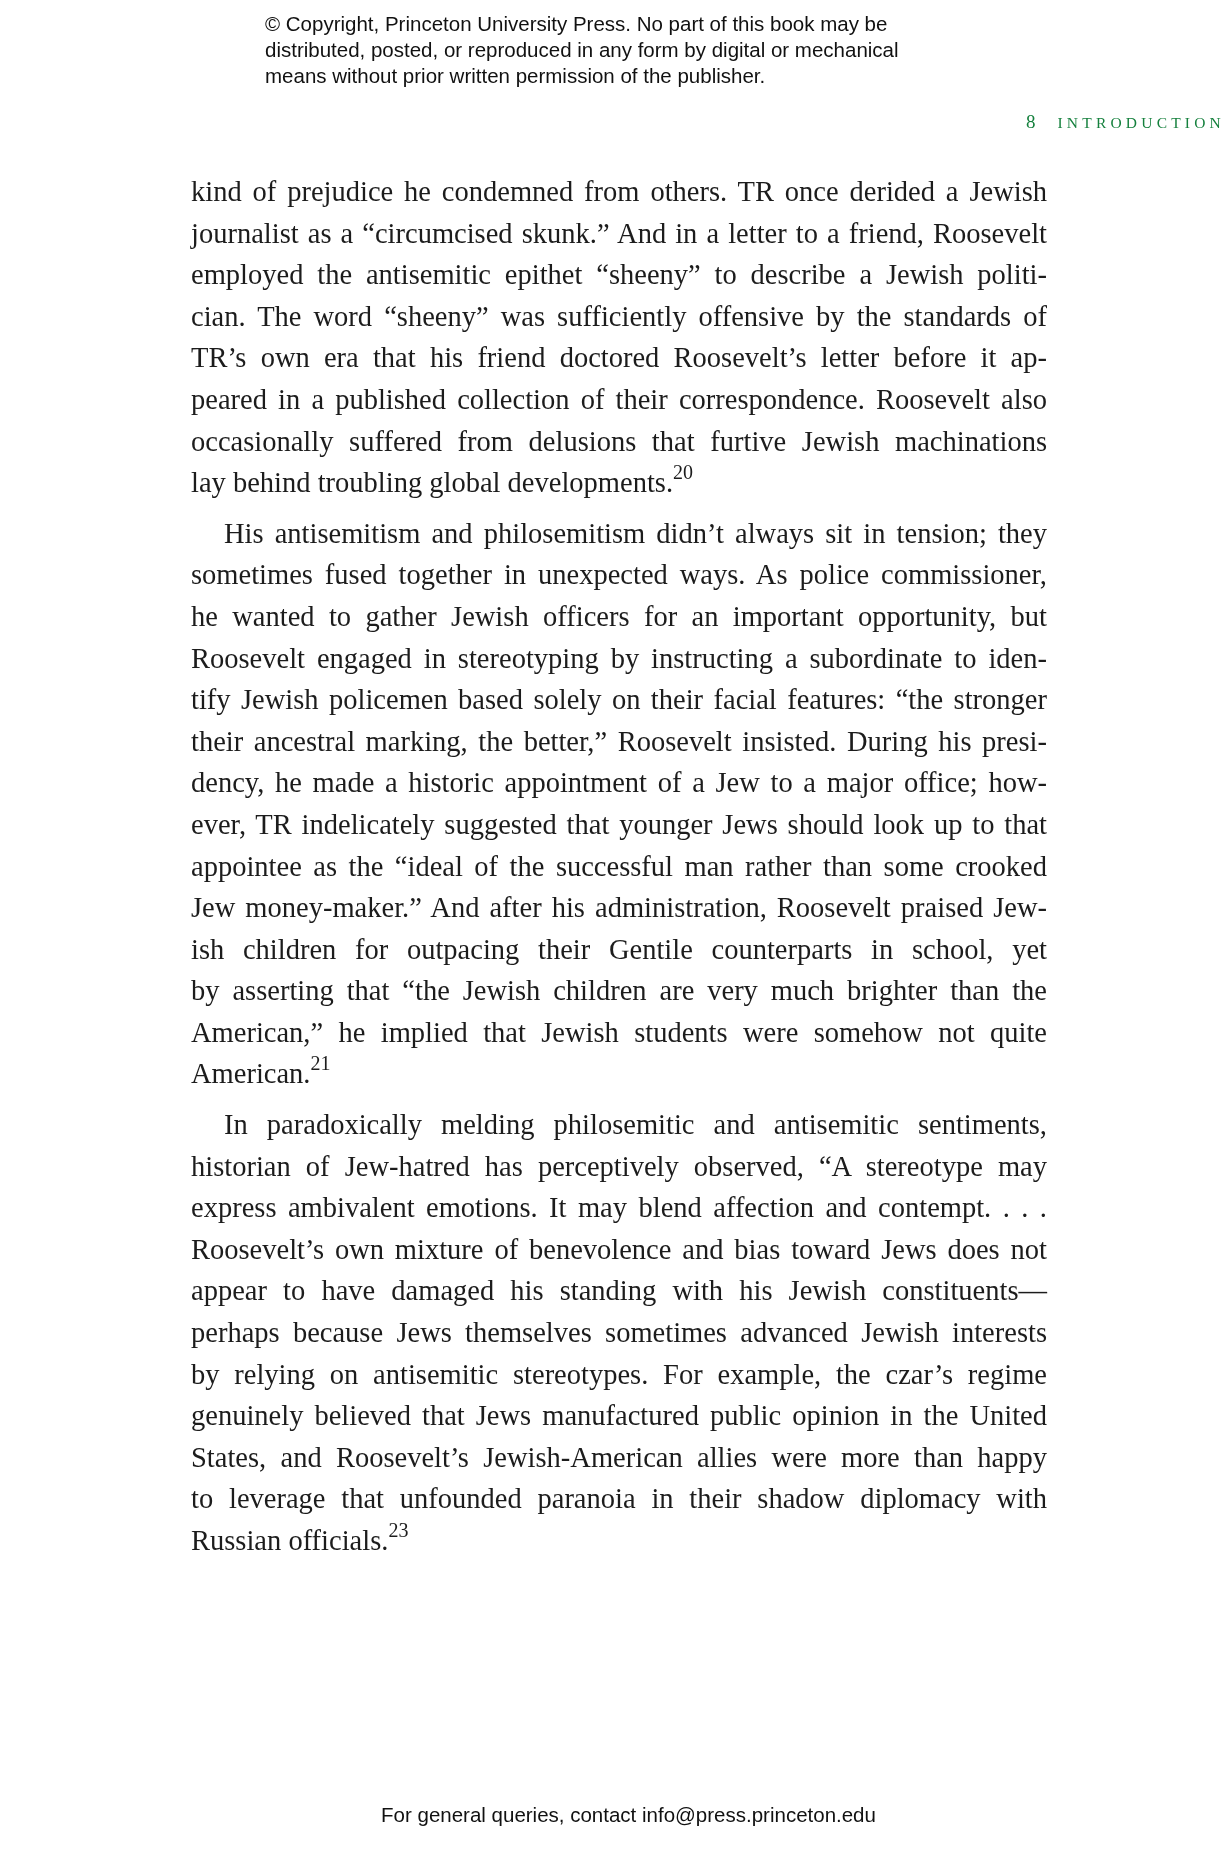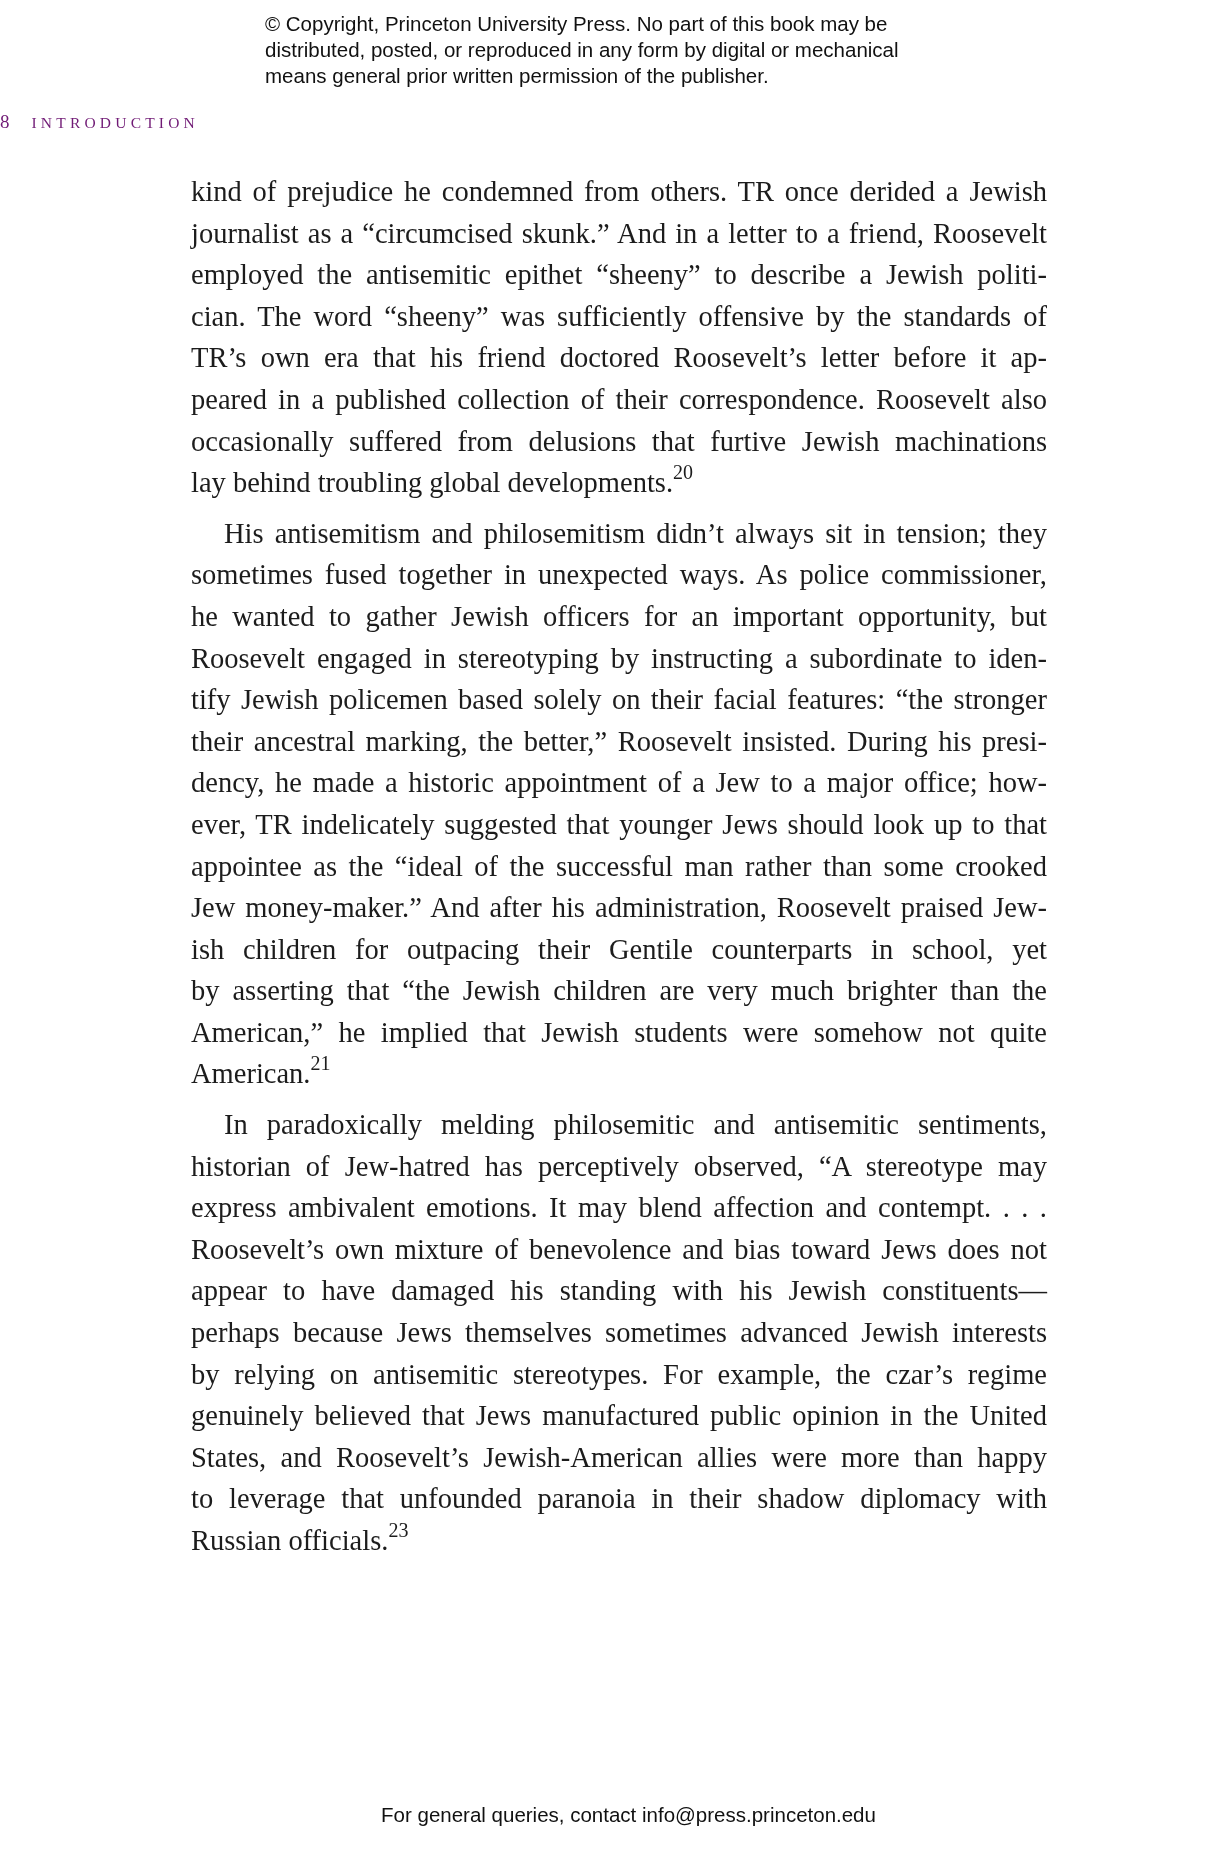--- a/index.html
+++ b/index.html
@@ -4,22 +4,22 @@
 <style>
   html, body { margin: 0; padding: 0; background: #ffffff; }
   body { width: 1225px; height: 1850px; position: relative; overflow: hidden; color: #1a1a1a; }
   .copyright {
     position: absolute; left: 265px; top: 11px; width: 720px;
     font-family: "Liberation Sans", sans-serif; font-size: 20.5px; line-height: 26px;
     color: #111;
   }
   .copyright div { white-space: nowrap; }
   .running-head {
-    position: absolute; left: 0; top: 111px; width: 1225px; text-align: left;
-    font-family: "Liberation Serif", serif; font-size: 19px; color: #701a75;
+    position: absolute; left: 0; top: 111px; width: 1225px; text-align: right;
+    font-family: "Liberation Serif", serif; font-size: 19px; color: #15803d;
   }
   .running-head .folio { display: inline-block; margin-right: 22px; }
   .running-head .title { letter-spacing: 4.2px; font-size: 15.5px; }
   .body-text {
     position: absolute; left: 191px; top: 171px; width: 856px;
     font-family: "Liberation Serif", serif; font-size: 28.5px; line-height: 41.6px;
     color: #1c1c1c;
   }
   .line { display: block; white-space: nowrap; text-align: justify; text-align-last: justify; height: 41.6px; }
   .line.last { text-align-last: left; }
@@ -29,21 +29,21 @@
     position: absolute; left: 0; top: 1803px; width: 1225px; text-align: center;
     font-family: "Liberation Sans", sans-serif; font-size: 20.5px; color: #111; margin-left: 16px;
   }
 </style>
 </head>
 <body>
 
 <div class="copyright">
   <div>© Copyright, Princeton University Press. No part of this book may be</div>
   <div>distributed, posted, or reproduced in any form by digital or mechanical</div>
-  <div>means general prior written permission of the publisher.</div>
+  <div>means without prior written permission of the publisher.</div>
 </div>
 
 <div class="running-head">
   <span class="folio">8</span><span class="title">INTRODUCTION</span>
 </div>
 
 <div class="body-text" id="body-text">
     <div>
       <span class="line"><span>kind of prejudice he condemned from others. TR once derided a Jewish</span></span>
       <span class="line"><span>journalist as a “circumcised skunk.” And in a letter to a friend, Roosevelt</span></span>

